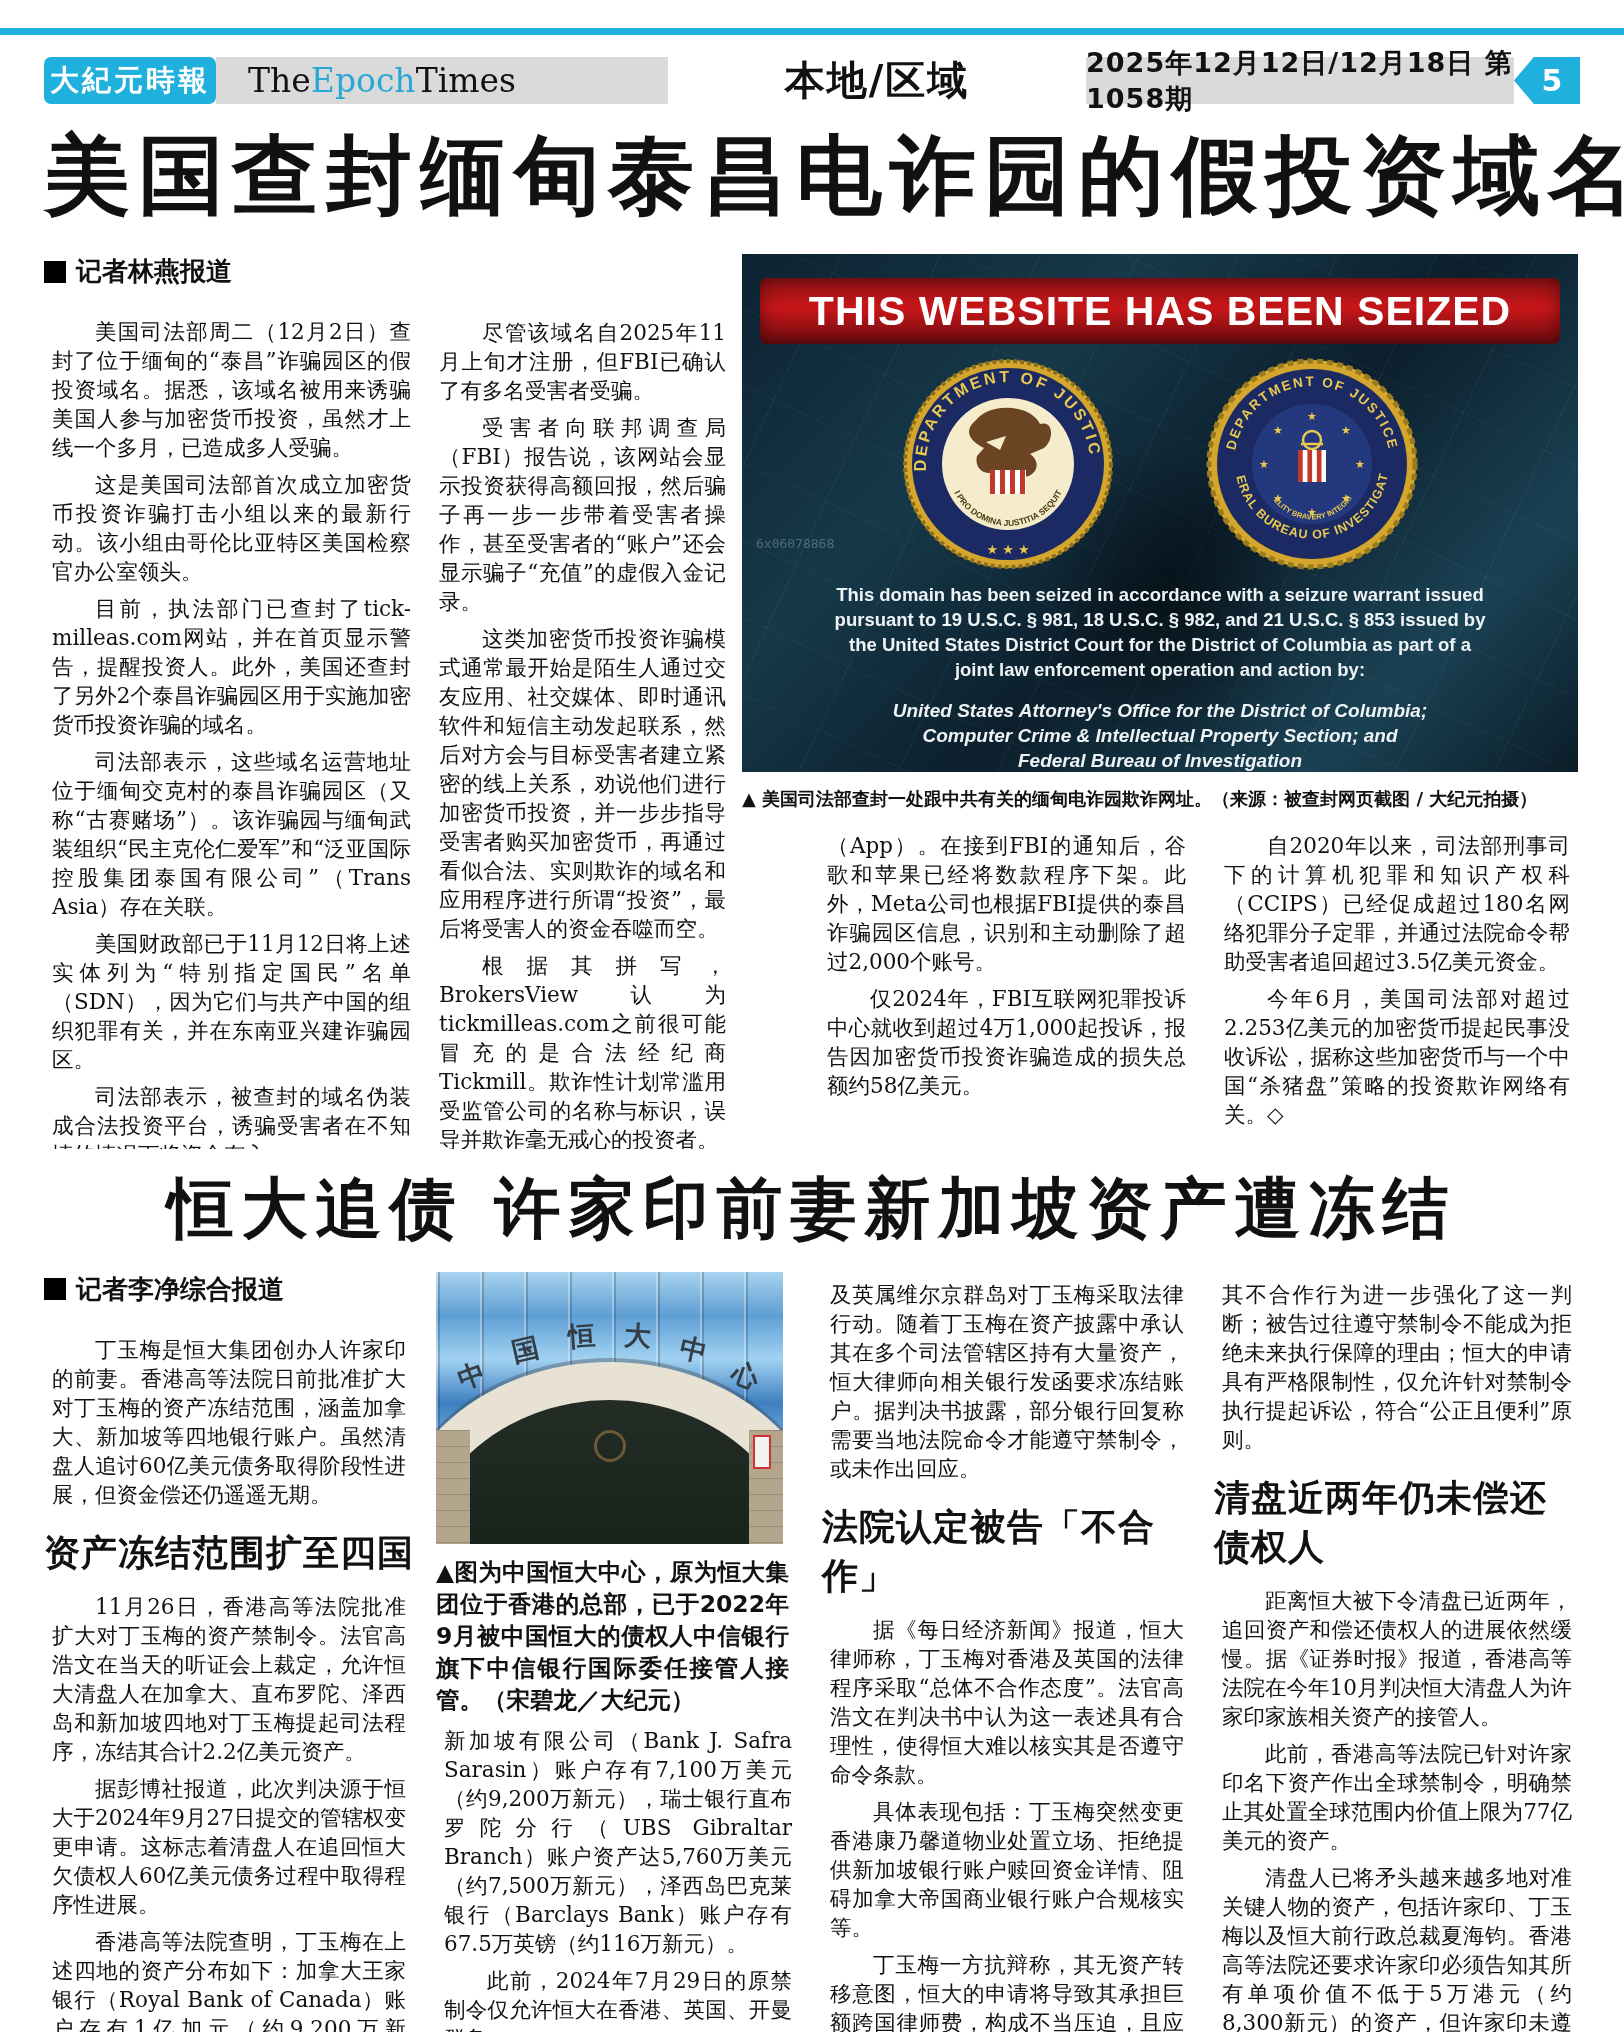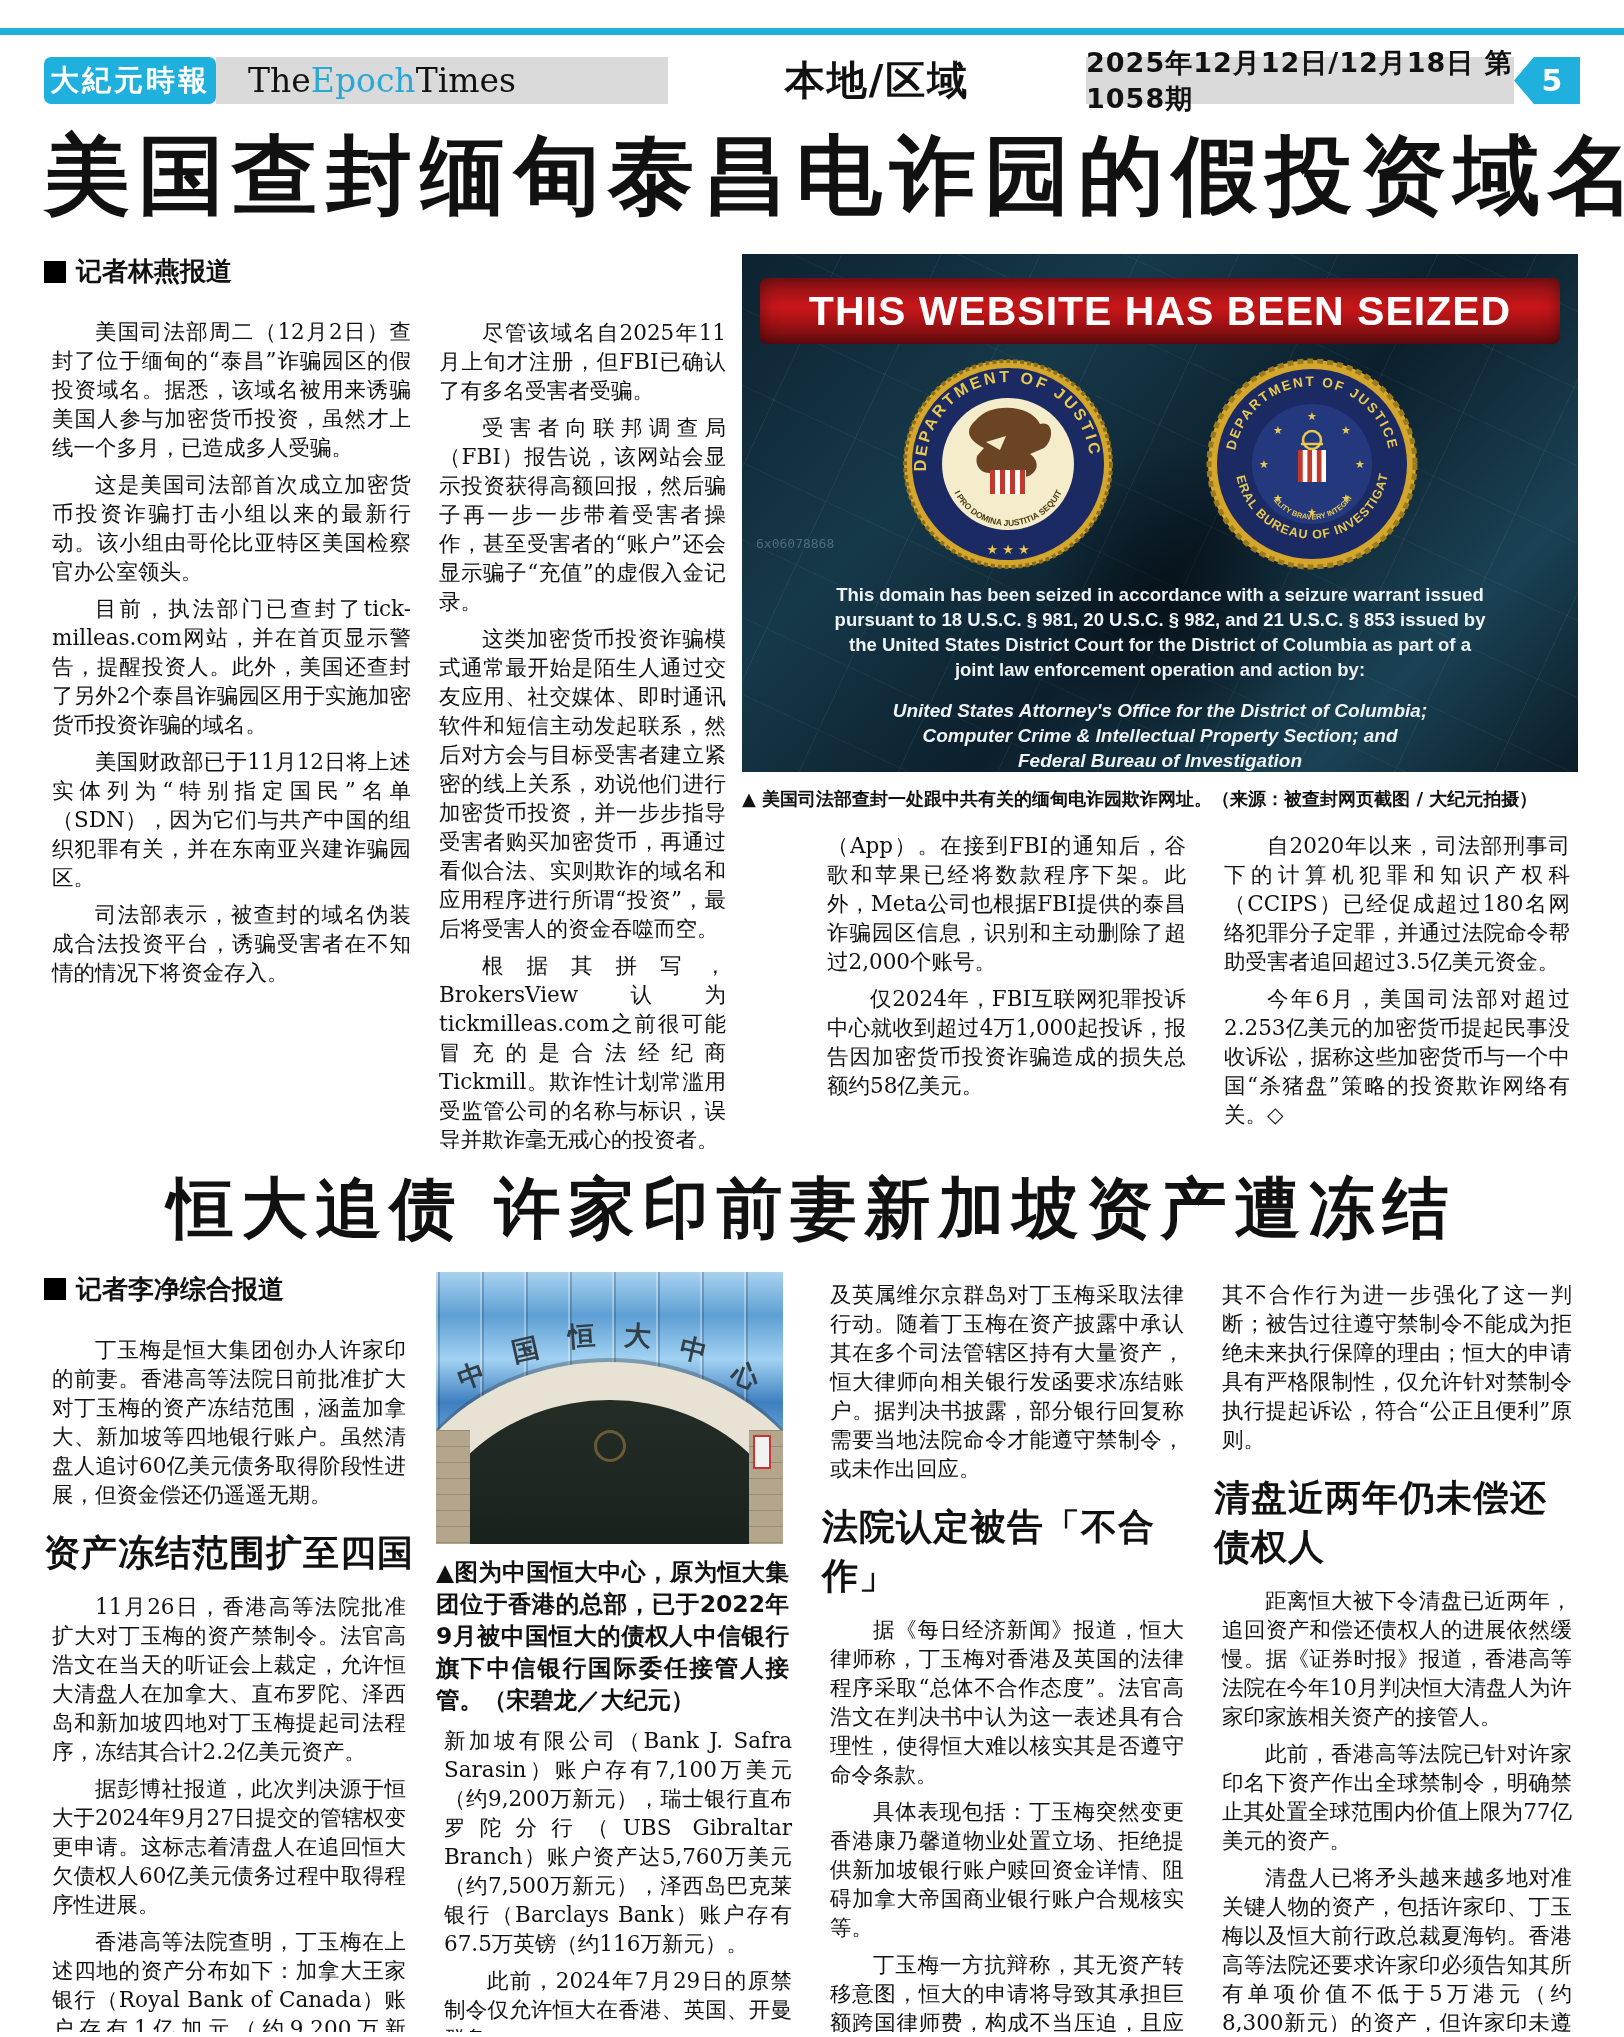--- a/index.html
+++ b/index.html
@@ -122,20 +122,21 @@
 
     <section class="article1">
       <div class="a1col1">
         <div class="byline">
           <span class="byline-sq"></span>
           <span>记者林燕报道</span>
         </div>
         <p class="body">美国司法部周二（12月2日）查封了位于缅甸的“泰昌”诈骗园区的假投资域名。据悉，该域名被用来诱骗美国人参与加密货币投资，虽然才上线一个多月，已造成多人受骗。</p>
         <p class="body">这是美国司法部首次成立加密货币投资诈骗打击小组以来的最新行动。该小组由哥伦比亚特区美国检察官办公室领头。</p>
         <p class="body">目前，执法部门已查封了tick-milleas.com网站，并在首页显示警告，提醒投资人。此外，美国还查封了另外2个泰昌诈骗园区用于实施加密货币投资诈骗的域名。</p>
+        <p class="body">司法部表示，这些域名运营地址位于缅甸交克村的泰昌诈骗园区（又称“古赛赌场”）。该诈骗园与缅甸武装组织“民主克伦仁爱军”和“泛亚国际控股集团泰国有限公司”（Trans Asia）存在关联。</p>
         <p class="body">美国财政部已于11月12日将上述实体列为“特别指定国民”名单（SDN），因为它们与共产中国的组织犯罪有关，并在东南亚兴建诈骗园区。</p>
         <p class="body">司法部表示，被查封的域名伪装成合法投资平台，诱骗受害者在不知情的情况下将资金存入。</p>
       </div>
 
       <div class="a1col2">
         <p class="body">尽管该域名自2025年11月上旬才注册，但FBI已确认了有多名受害者受骗。</p>
         <p class="body">受害者向联邦调查局（FBI）报告说，该网站会显示投资获得高额回报，然后骗子再一步一步带着受害者操作，甚至受害者的“账户”还会显示骗子“充值”的虚假入金记录。</p>
         <p class="body">这类加密货币投资诈骗模式通常最开始是陌生人通过交友应用、社交媒体、即时通讯软件和短信主动发起联系，然后对方会与目标受害者建立紧密的线上关系，劝说他们进行加密货币投资，并一步步指导受害者购买加密货币，再通过看似合法、实则欺诈的域名和应用程序进行所谓“投资”，最后将受害人的资金吞噬而空。</p>
         <p class="body">根据其拼写，BrokersView认为tickmilleas.com之前很可能冒充的是合法经纪商Tickmill。欺诈性计划常滥用受监管公司的名称与标识，误导并欺诈毫无戒心的投资者。</p>
         <p class="body">根据司法部支持本次查封行动的宣誓书，该域名引导用户从谷歌和苹果应用商店下载诈骗性的手机应用程序</p>
@@ -204,21 +205,21 @@
               <line x1="95" y1="86" x2="117" y2="86" stroke="#e9c94f" stroke-width="2.5"></line>
               <rect x="92" y="92" width="28" height="32" fill="#ffffff"></rect>
               <rect x="92" y="92" width="4.7" height="32" fill="#c0392b"></rect>
               <rect x="101.4" y="92" width="4.7" height="32" fill="#c0392b"></rect>
               <rect x="110.8" y="92" width="4.7" height="32" fill="#c0392b"></rect>
               <text fill="#e9c94f" font-size="7.5" font-weight="bold" font-family="Liberation Sans, sans-serif">
                 <textPath href="#fbiMot" startOffset="50%" text-anchor="middle">FIDELITY BRAVERY INTEGRITY</textPath>
               </text>
             </svg>
           </div>
-          <div class="seized-text law-text">This domain has been seized in accordance with a seizure warrant issued pursuant to 18 U.S.C. § 981, 20 U.S.C. § 982, and 21 U.S.C. § 853 issued by the United States District Court for the District of Columbia as part of a joint law enforcement operation and action by:</div>
+          <div class="seized-text law-text">This domain has been seized in accordance with a seizure warrant issued pursuant to 19 U.S.C. § 981, 18 U.S.C. § 982, and 21 U.S.C. § 853 issued by the United States District Court for the District of Columbia as part of a joint law enforcement operation and action by:</div>
           <div class="seized-text agency-text">
             <div>United States Attorney's Office for the District of Columbia;</div>
             <div>Computer Crime &amp; Intellectual Property Section; and</div>
             <div>Federal Bureau of Investigation</div>
           </div>
 
         </div>
         <p class="caption caption1">▲ 美国司法部查封一处跟中共有关的缅甸电诈园欺诈网址。（来源：被查封网页截图 / 大纪元拍摄）</p>
         <div class="a1subcols">
           <div class="a1col3">

